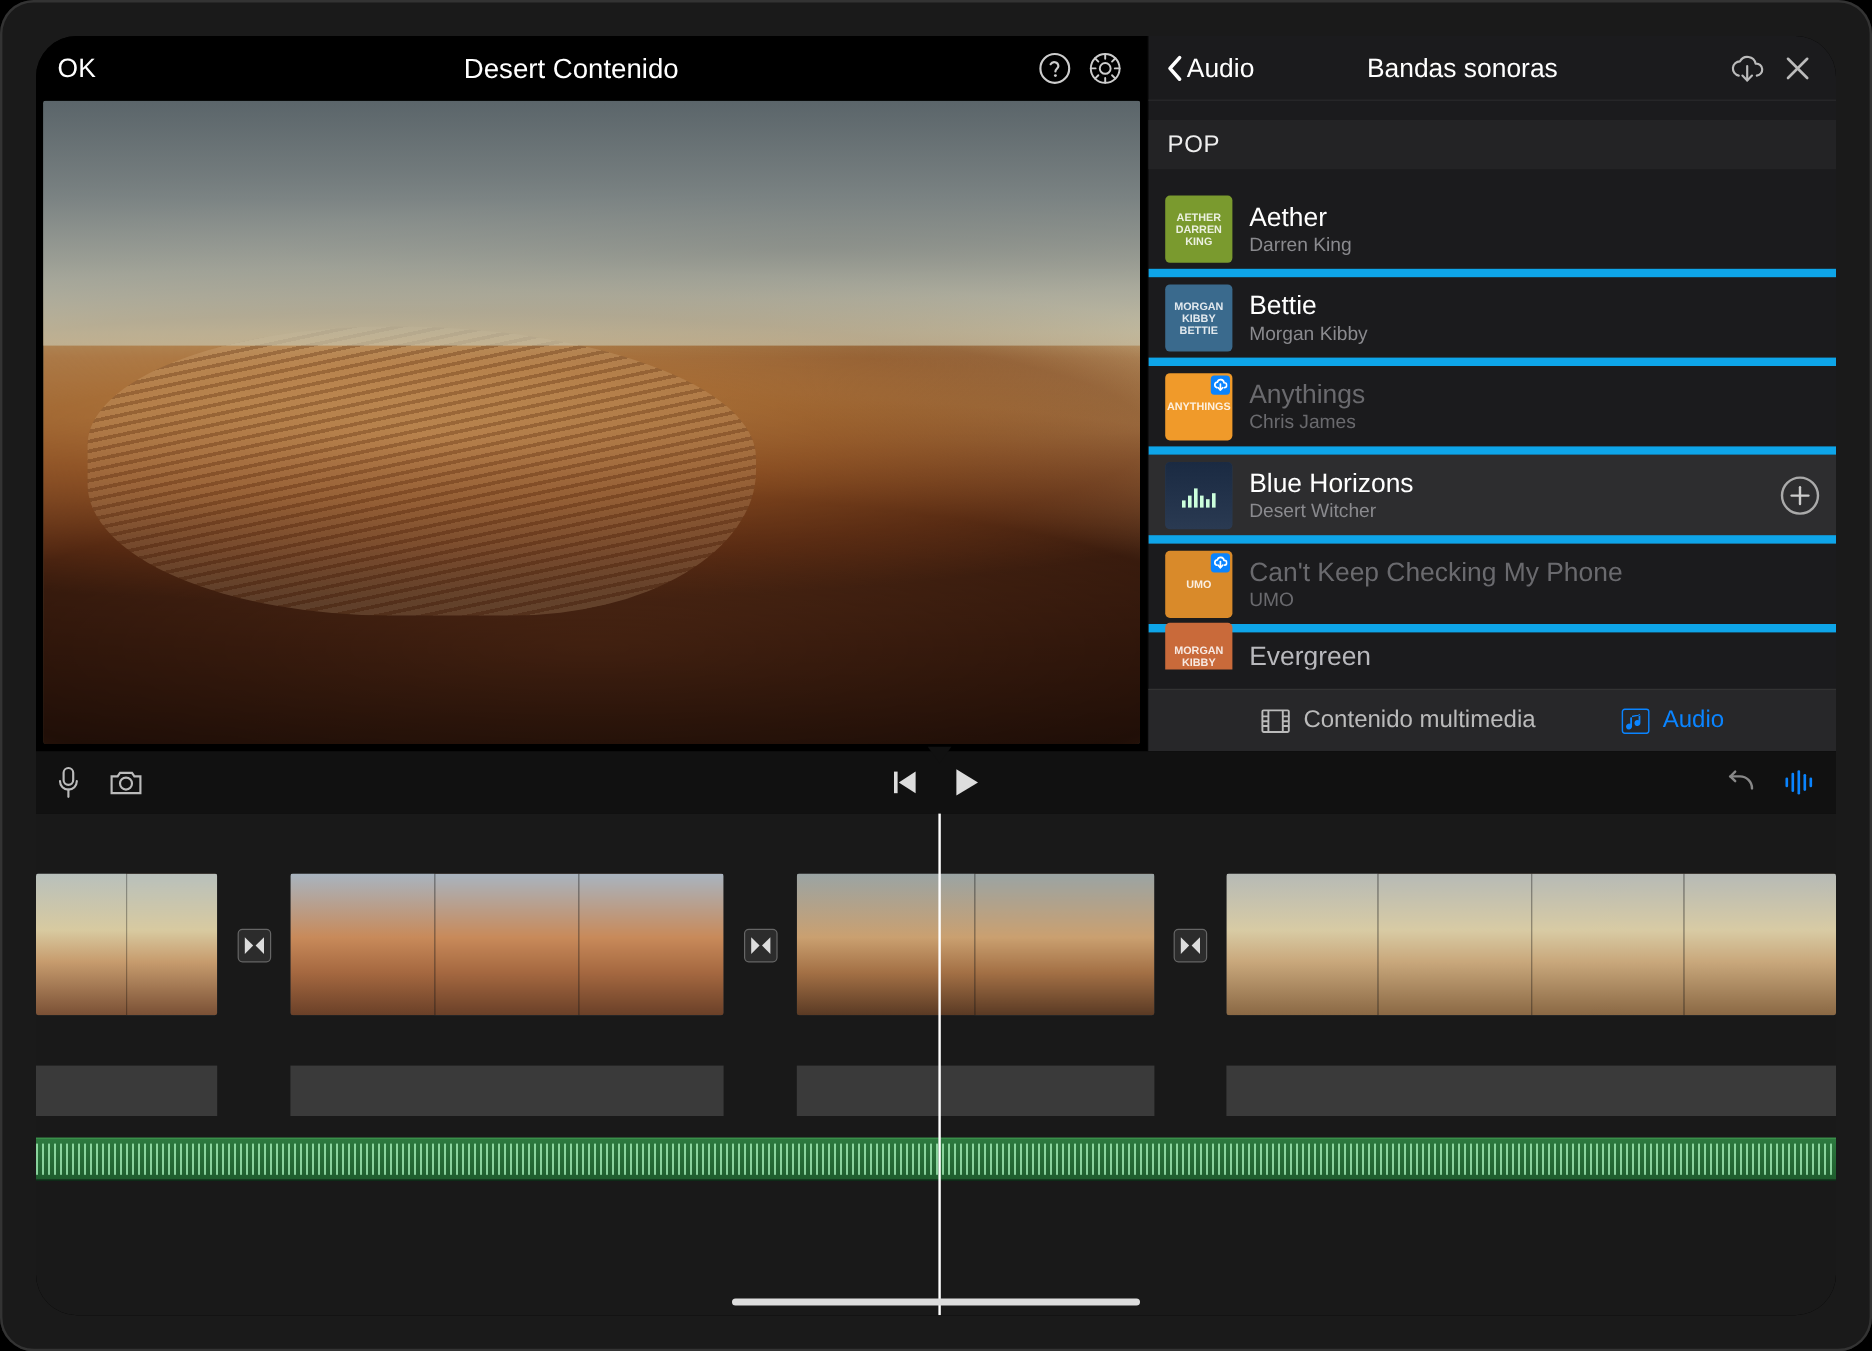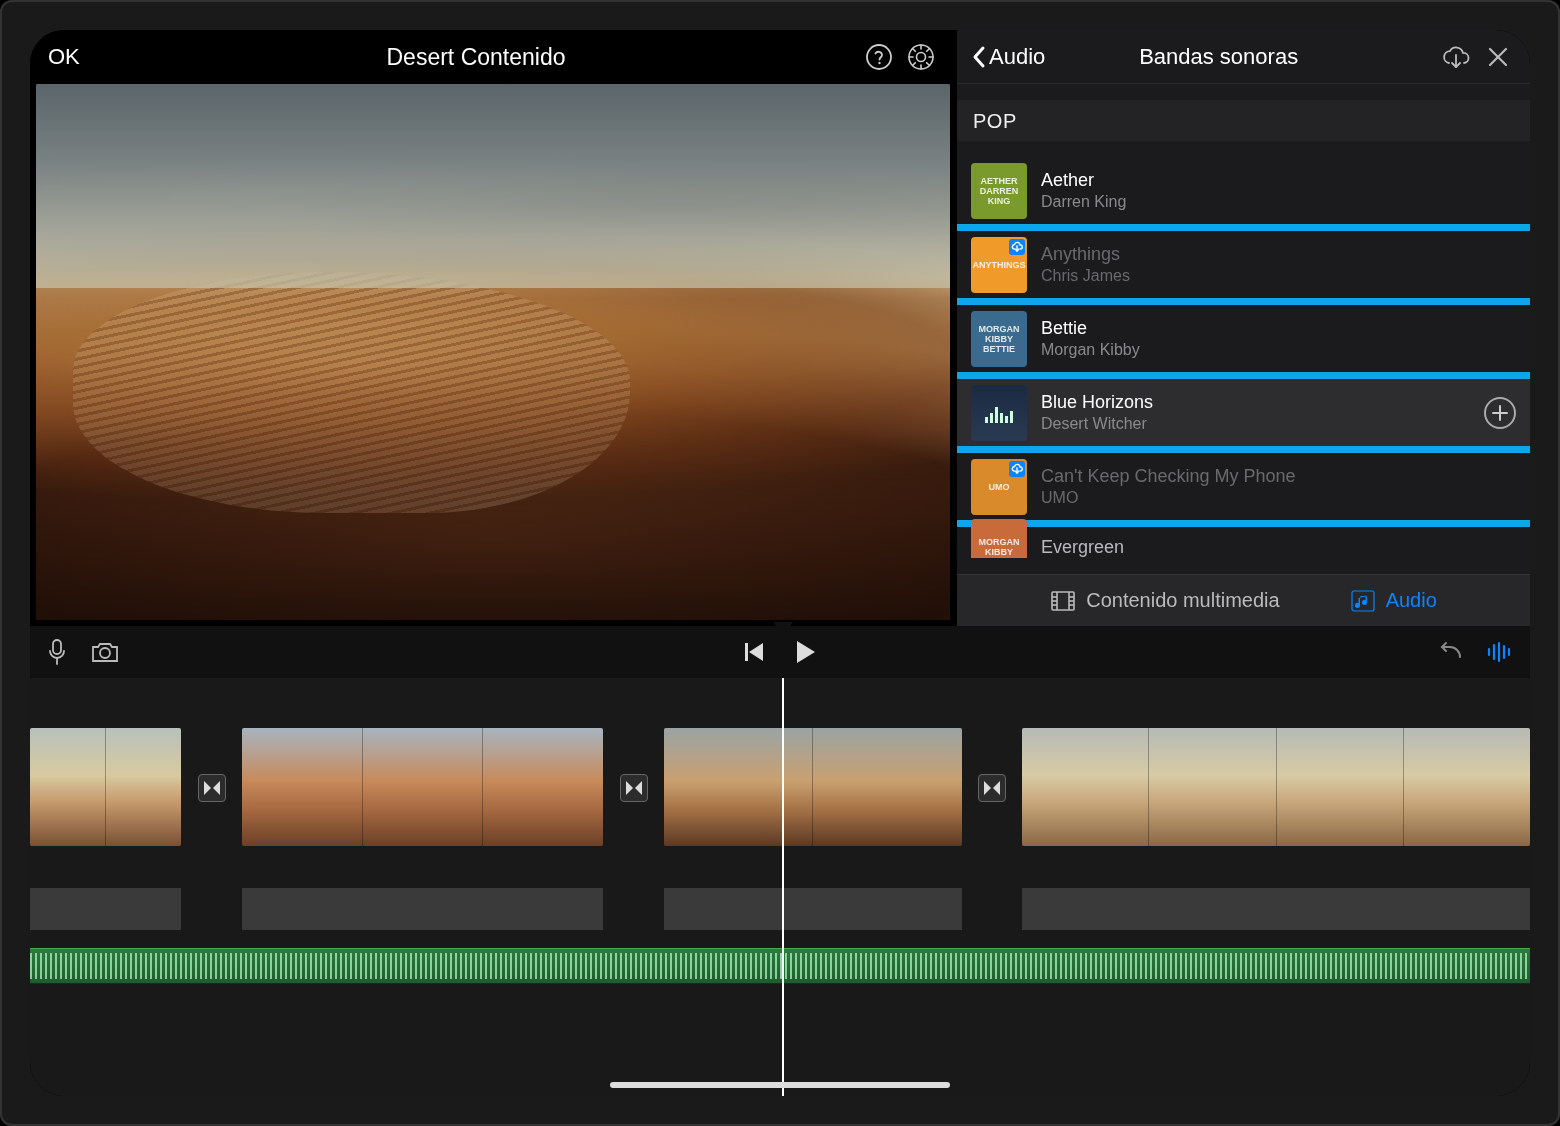--- a/index.html
+++ b/index.html
@@ -6,21 +6,21 @@
   body {
     width: 1560px; height: 1126px;
     background: #000;
     font-family: -apple-system, "Helvetica Neue", Arial, sans-serif;
     overflow: hidden;
     display: flex; align-items: center; justify-content: center;
   }
   .ipad-frame {
     width: 1560px; height: 1126px;
     background: #1a1a1a;
-    border-radius: 12px;
+    border-radius: 28px;
     padding: 30px;
     position: relative;
     box-shadow: inset 0 0 0 2px #333;
   }
   .screen {
     width: 100%; height: 100%;
     background: #000;
     border-radius: 34px;
     overflow: hidden;
     position: relative;
@@ -141,21 +141,21 @@
     overflow: hidden;
   }
   .album .cloud-badge {
     position: absolute; top: 2px; right: 2px;
     width: 16px; height: 16px;
     background: #0a84ff;
     border-radius: 3px;
     display: flex; align-items: center; justify-content: center;
   }
   .track-text { flex: 1; display: flex; flex-direction: column; justify-content: center; overflow: hidden; }
-  .track-title { font-size: 18px; color: #fff; white-space: nowrap; overflow: hidden; text-overflow: ellipsis; }
+  .track-title { font-size: 22px; color: #fff; white-space: nowrap; overflow: hidden; text-overflow: ellipsis; }
   .track-artist { font-size: 16px; color: #8a8a8e; margin-top: 2px; white-space: nowrap; overflow: hidden; text-overflow: ellipsis; }
   .track.dim .track-title, .track.dim .track-artist { color: #6a6a6e; }
   .add-circle {
     width: 32px; height: 32px;
     border: 2px solid #aaa;
     border-radius: 50%;
     display: flex; align-items: center; justify-content: center;
     color: #aaa; font-size: 22px;
   }
   .track.cut { height: 40px; }
@@ -339,38 +339,38 @@
         <div class="section-header">POP</div>
 
         <div class="tracks" id="track-list">
             <div class="track">
               <div class="album" style="background: rgb(122, 154, 46); color: rgba(255, 255, 255, 0.85);">AETHER DARREN KING</div>
               <div class="track-text">
                 <div class="track-title">Aether</div>
                 <div class="track-artist">Darren King</div>
               </div>
             </div>
+            <div class="track">
+              <div class="album" style="background: rgb(58, 106, 141); color: rgba(255, 255, 255, 0.85);">MORGAN KIBBY BETTIE</div>
+              <div class="track-text">
+                <div class="track-title">Bettie</div>
+                <div class="track-artist">Morgan Kibby</div>
+              </div>
+            </div>
             <div class="track dim">
               <div class="album" style="background: rgb(240, 154, 42); color: rgba(255, 255, 255, 0.85);">ANYTHINGS<div class="cloud-badge">
                   <svg width="12" height="12" viewBox="0 0 12 12" fill="none" stroke="#fff" stroke-width="1.4" stroke-linecap="round" stroke-linejoin="round">
                     <path d="M3 8a2.3 2.3 0 0 1 .5-4.5A2.8 2.8 0 0 1 9 4a2 2 0 0 1 .5 4"></path>
                     <line x1="6" y1="5" x2="6" y2="10"></line>
                     <polyline points="4,8 6,10 8,8"></polyline>
                   </svg>
                 </div></div>
               <div class="track-text">
                 <div class="track-title">Anythings</div>
                 <div class="track-artist">Chris James</div>
-              </div>
-            </div>
-            <div class="track">
-              <div class="album" style="background: rgb(58, 106, 141); color: rgba(255, 255, 255, 0.85);">MORGAN KIBBY BETTIE</div>
-              <div class="track-text">
-                <div class="track-title">Bettie</div>
-                <div class="track-artist">Morgan Kibby</div>
               </div>
             </div>
             <div class="track selected">
               <div class="album" style="background: rgb(42, 58, 82); color: rgba(255, 255, 255, 0.85);">
                 <div style="position:absolute;inset:0;background:linear-gradient(180deg,#1a2a42,#2a3a52)"></div>
                 <div style="position:relative;display:flex;gap:2px;align-items:flex-end;height:20px">
                   <div style="width:3px;height:6px;background:#cfd"></div>
                   <div style="width:3px;height:10px;background:#cfd"></div>
                   <div style="width:3px;height:16px;background:#cfd"></div>
                   <div style="width:3px;height:10px;background:#cfd"></div>

